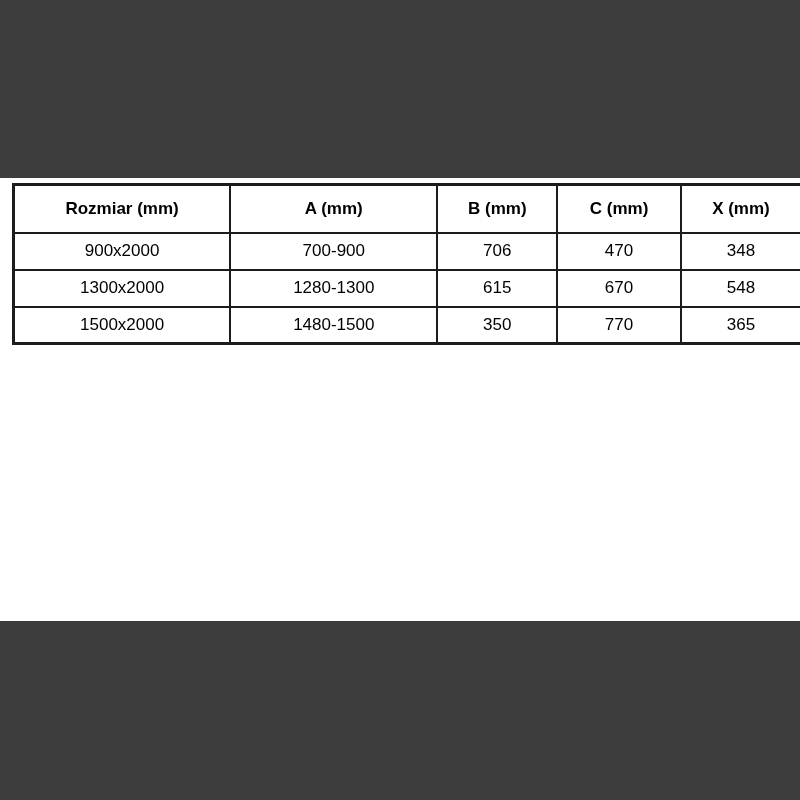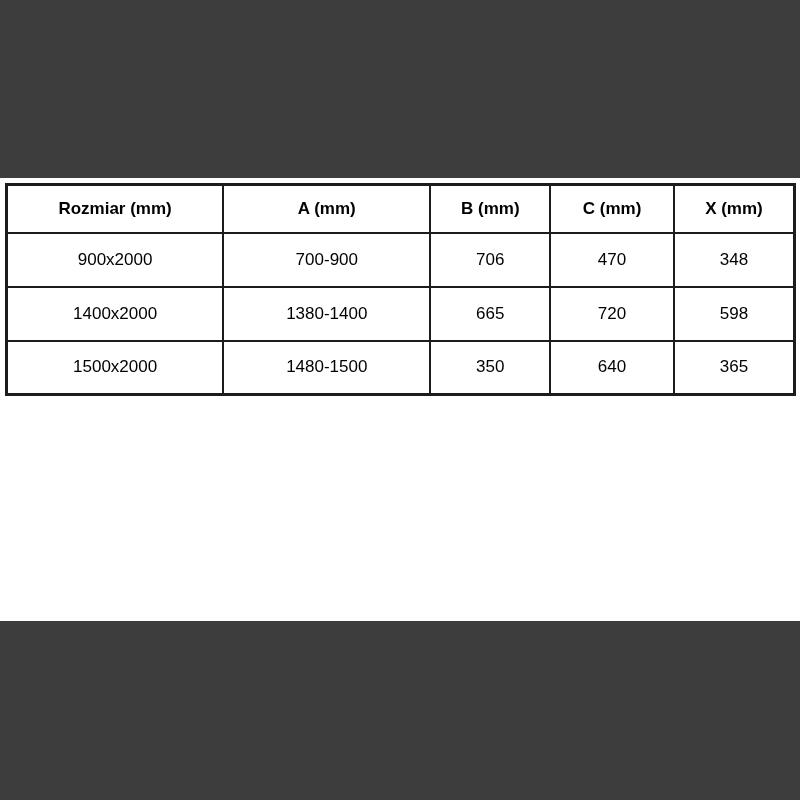--- a/index.html
+++ b/index.html
@@ -11,37 +11,38 @@
   }
   body { background: #3d3d3d; position: relative; }
 
   .white-strip {
     position: absolute;
     left: 0;
     top: 178px;
     width: 800px;
     height: 443px;
     background: #ffffff;
+    padding-left: 7px;
   }
 
   table.spec-table {
     border-collapse: collapse;
     width: 791px;
     margin: 5px 4px 4px 5px;
     table-layout: fixed;
     background: #ffffff;
   }
   table.spec-table th,
   table.spec-table td {
     border: 2px solid #1c1c1c;
     text-align: center;
     vertical-align: middle;
     color: #000000;
     font-size: 17px;
-    height: 54px;
+    height: 37px;
     padding: 0 4px;
   }
   table.spec-table {
     border: 3px solid #1c1c1c;
   }
   table.spec-table th {
     font-weight: bold;
     height: 48px;
   }
   col.c-rozmiar { width: 27.5%; }
@@ -73,28 +74,28 @@
     </thead>
     <tbody>
         <tr>
           <td>900x2000</td>
           <td>700-900</td>
           <td>706</td>
           <td>470</td>
           <td>348</td>
         </tr>
         <tr>
-          <td>1400x2000</td>
-          <td>1380-1400</td>
-          <td>665</td>
-          <td>720</td>
-          <td>598</td>
+          <td>1300x2000</td>
+          <td>1280-1300</td>
+          <td>615</td>
+          <td>670</td>
+          <td>548</td>
         </tr>
         <tr>
           <td>1500x2000</td>
           <td>1480-1500</td>
           <td>350</td>
-          <td>640</td>
+          <td>770</td>
           <td>365</td>
         </tr>
       </tbody>
   </table>
 </div>
 
 </body></html>

